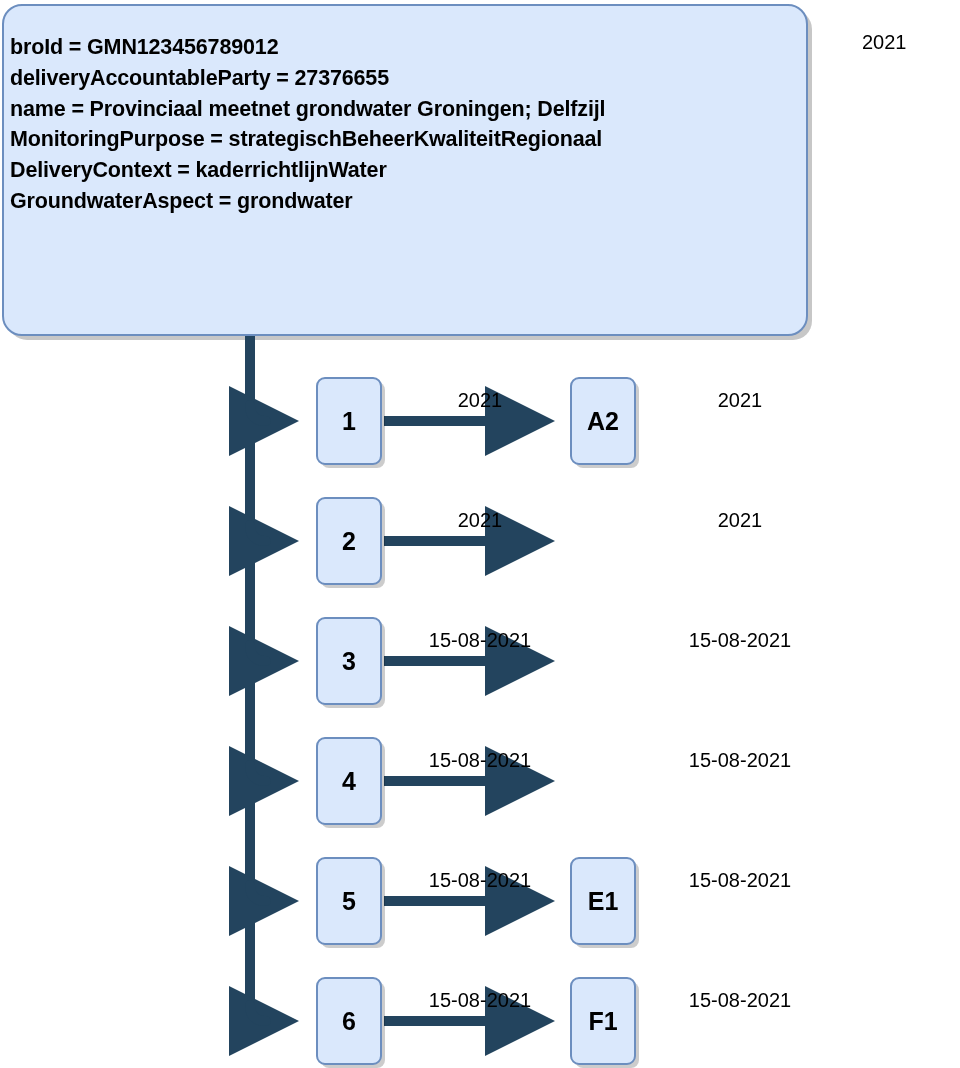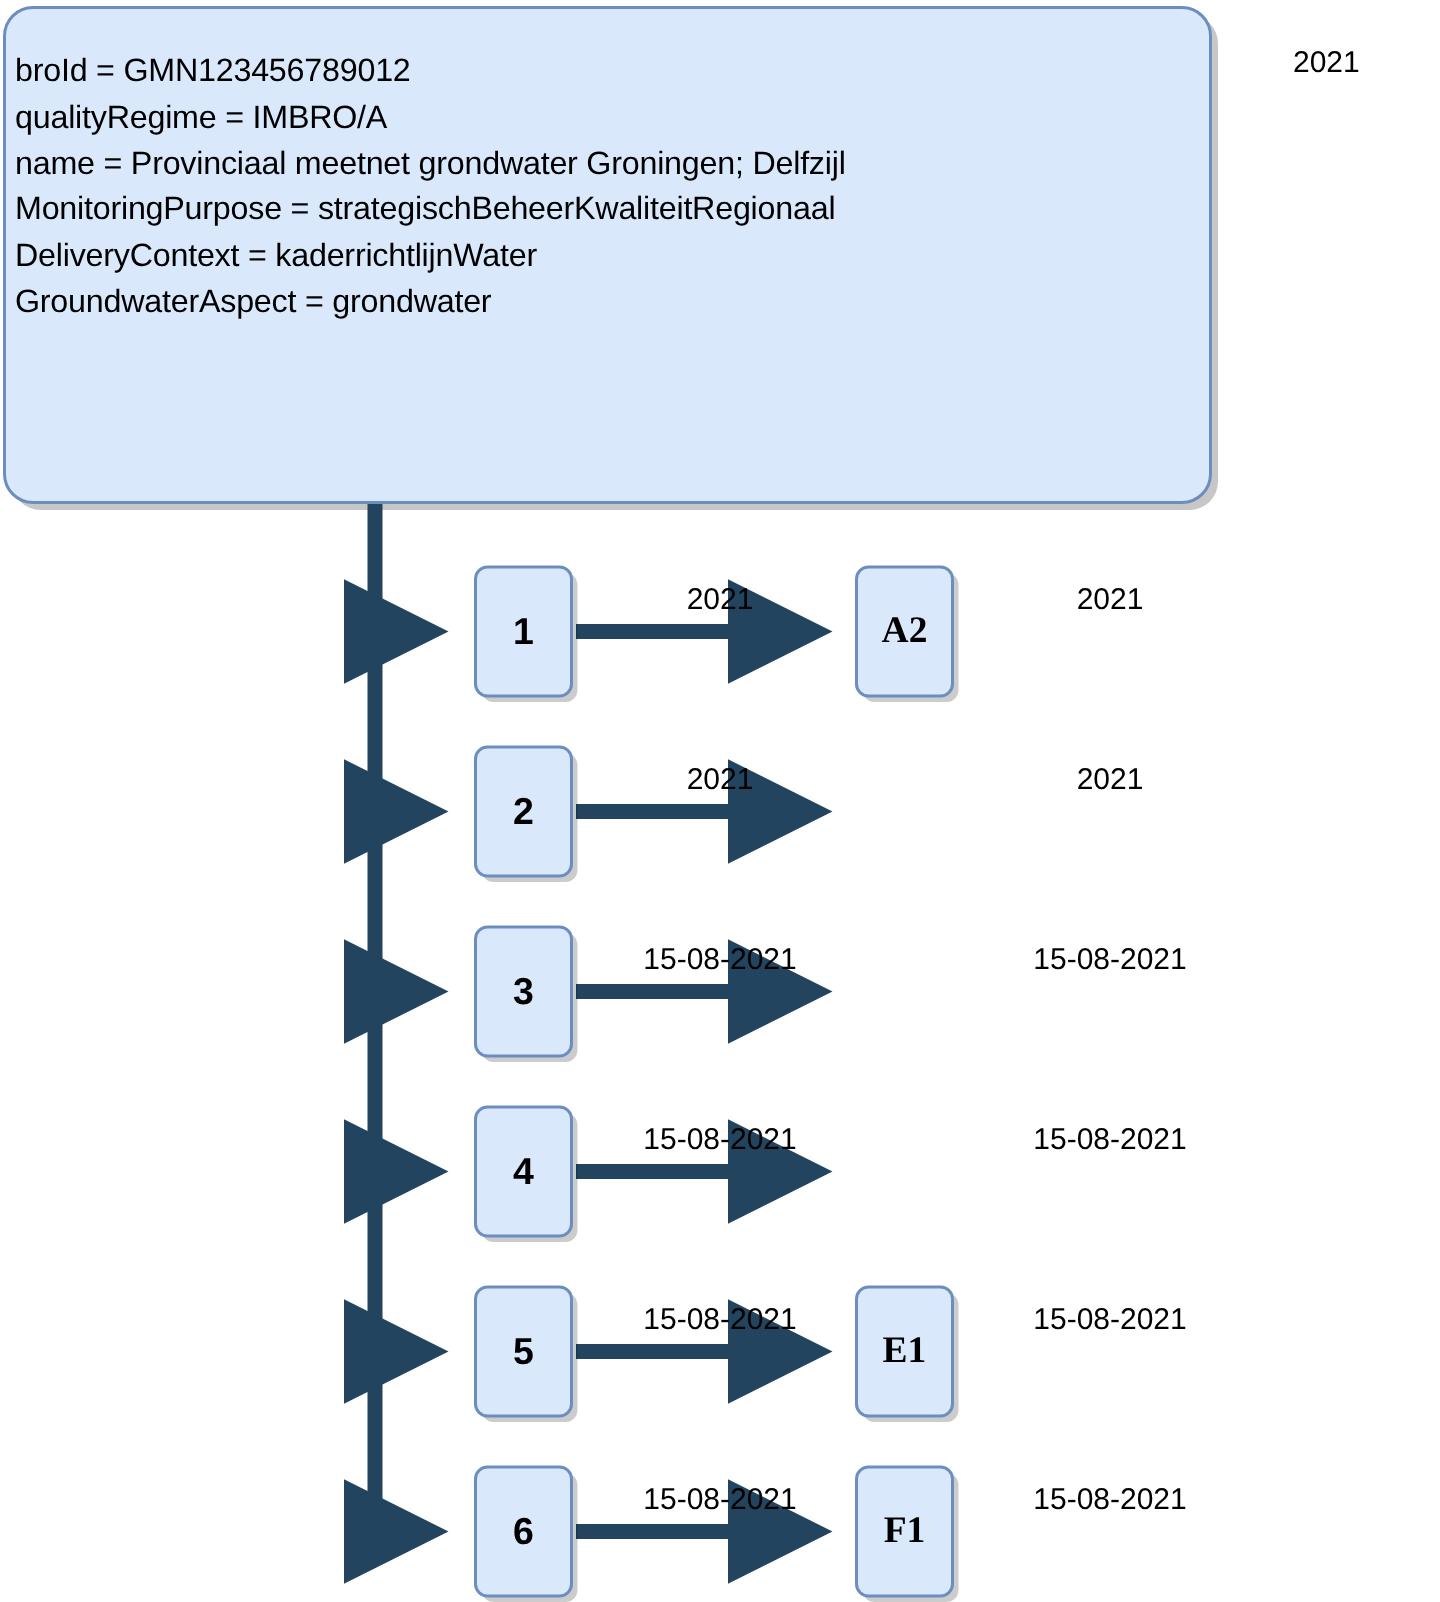--- a/index.html
+++ b/index.html
@@ -31,21 +31,21 @@
     border-radius: 20px;
     box-sizing: border-box;
     box-shadow: 5px 5px 0 -1px rgba(0,0,0,0.22);
   }
   .main-box-text {
     position: absolute;
     left: 6px;
     top: 26px;
     right: 8px;
     font-size: 21.5px;
-    font-weight: normal;
+    font-weight: bold;
     color: #000000;
     line-height: 30.8px;
     letter-spacing: -0.15px;
     white-space: nowrap;
   }
   .attr-line {
     display: block;
   }
 
   
@@ -85,21 +85,21 @@
     box-sizing: border-box;
     box-shadow: 4px 4px 0 -1px rgba(0,0,0,0.20);
     display: flex;
     align-items: center;
     justify-content: center;
     font-size: 25px;
     font-weight: bold;
     color: #000000;
   }
   .node-left  { left: 316px; top: 0; }
-  .node-right { left: 570px; top: 0; font-family: Liberation Serif, serif; }
+  .node-right { left: 570px; top: 0; }
 
   .edge-label {
     position: absolute;
     top: 12px;
     left: 390px;
     width: 180px;
     text-align: center;
     font-size: 20px;
     color: #000000;
     white-space: nowrap;
@@ -116,21 +116,21 @@
   }
 </style>
 </head>
 <body>
 
 <div id="canvas">
 
   <div class="main-box">
     <div class="main-box-text">
       <span class="attr-line">broId = GMN123456789012</span>
-      <span class="attr-line">qualityRegime = IMBRO/A</span>
+      <span class="attr-line">deliveryAccountableParty = 27376655</span>
       <span class="attr-line">name = Provinciaal meetnet grondwater Groningen; Delfzijl</span>
       <span class="attr-line">MonitoringPurpose = strategischBeheerKwaliteitRegionaal</span>
       <span class="attr-line">DeliveryContext = kaderrichtlijnWater</span>
       <span class="attr-line">GroundwaterAspect = grondwater</span>
     </div>
   </div>
 
   <div class="corner-label">2021</div>
 
   <svg class="trunk" viewBox="0 0 960 1068" width="960" height="1068" xmlns="http://www.w3.org/2000/svg">

